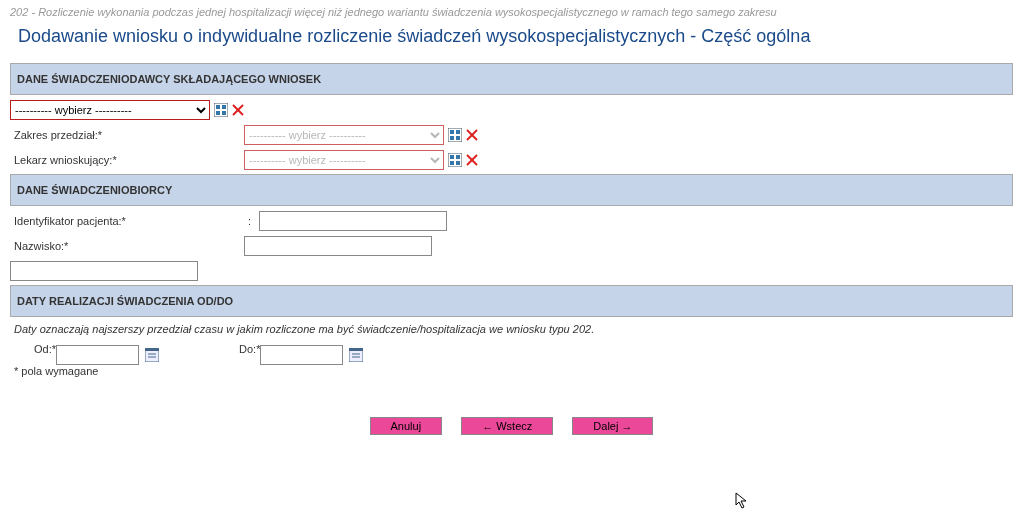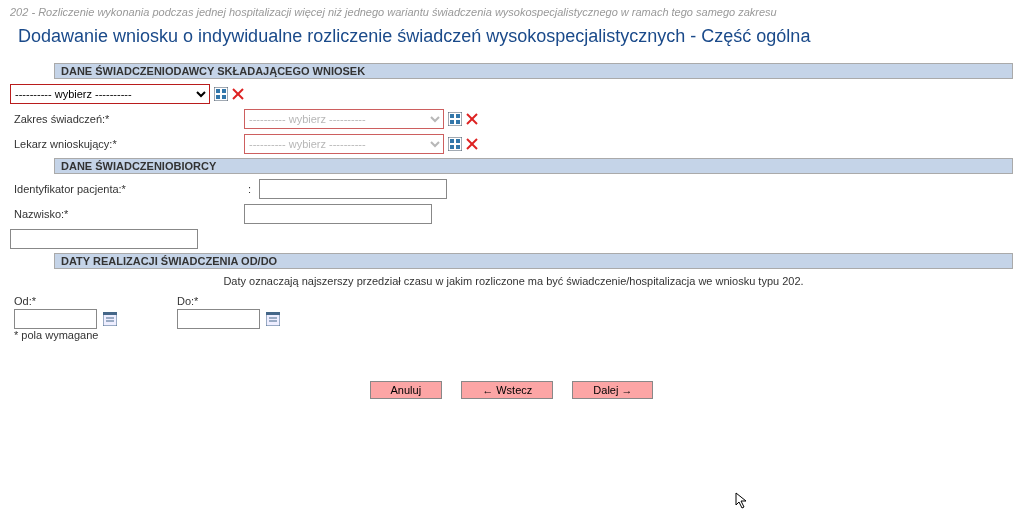--- a/index.html
+++ b/index.html
@@ -19,25 +19,24 @@
     color: #1a4a8a;
     font-size: 18px;
     font-weight: normal;
     margin: 8px 0 16px 0;
     text-align: left;
     padding-left: 8px;
   }
   .section-header {
     background: #c5d4e8;
     font-weight: bold;
-    padding: 1px 6px;
+    padding: 9px 6px;
     border: 1px solid #aaa;
     margin-bottom: 4px;
     font-size: 11px;
-    margin-left: 44px;
   }
   .form-row {
     display: flex;
     align-items: center;
     margin: 3px 0;
     min-height: 22px;
   }
   .label-col {
     width: 230px;
     padding-left: 4px;
@@ -66,46 +65,47 @@
   input[type="text"] {
     font-family: inherit;
     font-size: 11px;
     border: 1px solid #888;
     height: 16px;
     padding: 1px 3px;
   }
   .txt-med { width: 180px; }
   .txt-date { width: 75px; }
   .note {
+    font-style: italic;
     margin: 6px 0 8px 4px;
-    text-align: center;
   }
   .date-block {
     display: inline-flex;
-    flex-direction: column;
+    flex-direction: row;
     margin-right: 60px;
+    margin-left: 20px;
   }
   .date-line {
     display: flex;
     align-items: center;
     gap: 6px;
     margin-top: 2px;
   }
   .cal-icon svg, .lookup-icon svg, .clear-icon svg {
     display: block;
   }
   .btn-row {
     text-align: center;
     margin-top: 40px;
   }
   button.nav {
     font-family: inherit;
     font-size: 11px;
     padding: 2px 20px;
-    background: #fca5a5;
+    background: #ec4899;
     border: 1px solid #888;
     margin: 0 8px;
     cursor: pointer;
   }
   .req-note {
     padding-left: 4px;
   }
   .colon {
     margin: 0 4px;
   }
@@ -146,21 +146,21 @@
     <span class="clear-icon">
       <svg width="12" height="12">
           <line x1="1" y1="1" x2="11" y2="11" stroke="#d22" stroke-width="2"></line>
           <line x1="11" y1="1" x2="1" y2="11" stroke="#d22" stroke-width="2"></line>
         </svg>
     </span>
   </div>
 </div>
 
 <div class="form-row">
-  <div class="label-col">Zakres świadczeń:*</div>
+  <div class="label-col">Zakres przedział:*</div>
   <div class="field-col">
     <select class="wide-sel greyed" disabled="">
       <option>---------- wybierz ----------</option>
     </select>
     <span class="lookup-icon">
       <svg width="14" height="14">
           <rect x="0" y="0" width="14" height="14" fill="#fff" stroke="#456" stroke-width="1"></rect>
           <rect x="2" y="2" width="4" height="4" fill="#37a"></rect>
           <rect x="8" y="2" width="4" height="4" fill="#37a"></rect>
           <rect x="2" y="8" width="4" height="4" fill="#37a"></rect>

